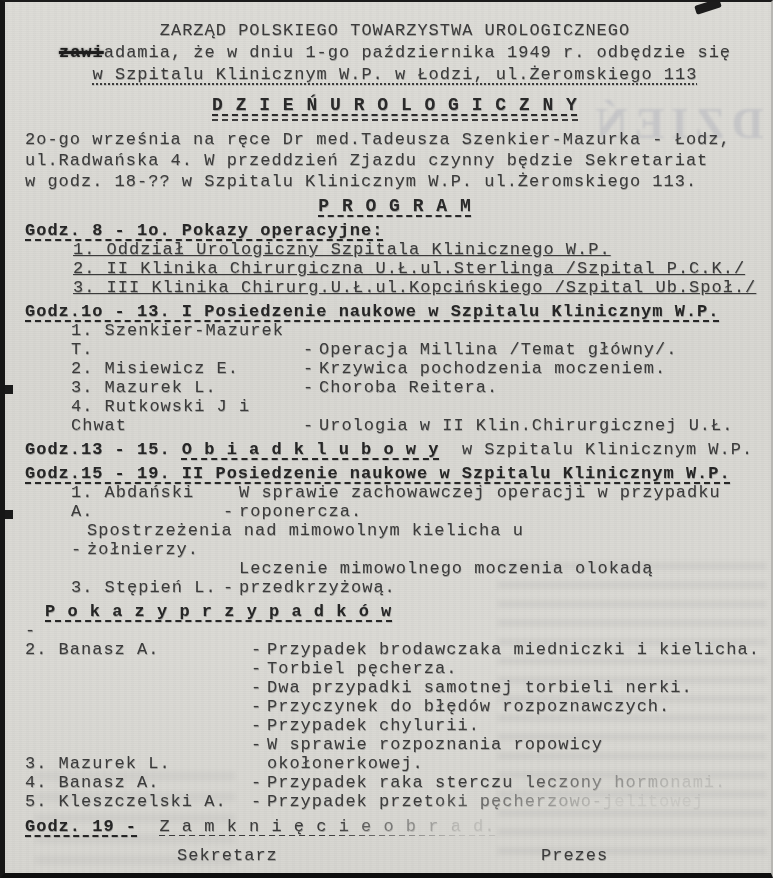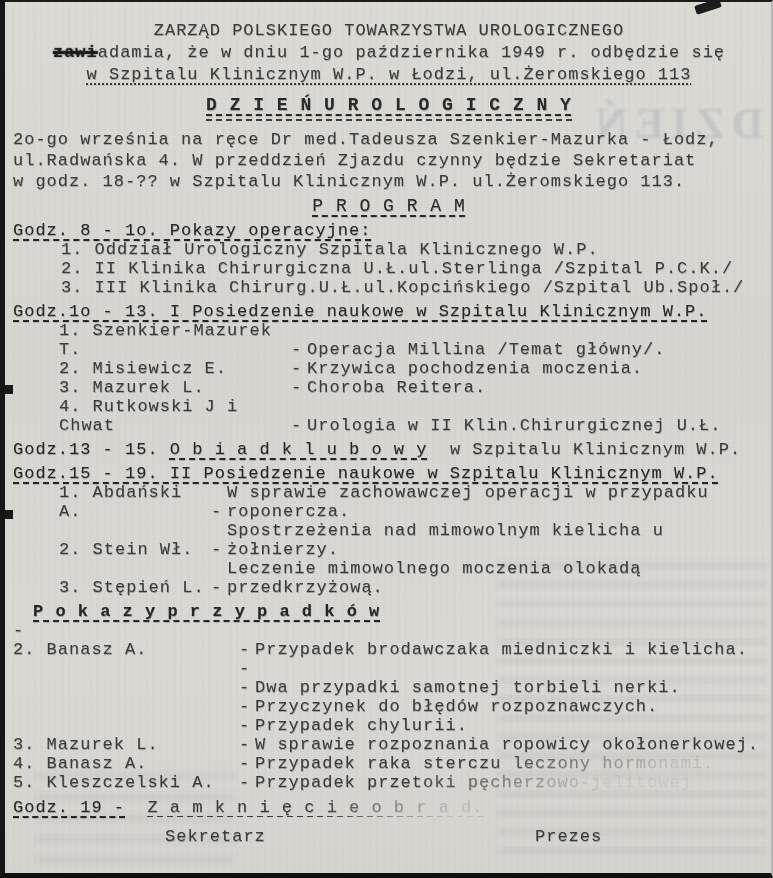--- a/index.html
+++ b/index.html
@@ -7,39 +7,39 @@
     background:linear-gradient(180deg,#dcdbd6,#d7d6d1 40%,#dad9d4 75%,#d6d5d0);
     border-top:2px solid #1b1b1b;border-left:5px solid #161616;
     border-right:2px solid #b7b6b2;border-bottom:5px solid #0f0f0f;
     font-family:"Liberation Mono","DejaVu Sans Mono",monospace;
     color:#3b3b3b;font-size:17px;letter-spacing:1px;
     text-shadow:0.4px 0.6px 0 rgba(55,55,55,0.35);}
   .scan::after{content:"";position:absolute;inset:0;pointer-events:none;
     background:repeating-linear-gradient(90deg,rgba(0,0,0,0.012) 0 3px,transparent 3px 7px),
                repeating-linear-gradient(0deg,rgba(255,255,255,0.03) 0 1px,rgba(0,0,0,0.015) 1px 2px);}
   .content{position:relative;z-index:2;height:100%;box-sizing:border-box;
-    padding:18px 6px 0 8px;overflow:hidden;}
+    padding:18px 6px 0 20px;overflow:hidden;}
   .center{text-align:center;}
   .top-block{line-height:22px;}
-  .heading{font-weight:normal;color:#262626;}
+  .heading{font-weight:bold;color:#262626;}
   .u-dash{text-decoration-line:underline;text-decoration-style:dashed;
     text-decoration-thickness:1.5px;text-underline-offset:4px;}
   .u-dot{text-decoration-line:underline;text-decoration-style:dotted;
     text-decoration-thickness:1.5px;text-underline-offset:4px;}
   .u-double{display:inline-block;border-bottom:2px dashed #3d3d3d;padding-bottom:3px;
     text-decoration-line:underline;text-decoration-style:dashed;
     text-decoration-thickness:1.5px;text-underline-offset:4px;}
   .struck{font-weight:bold;color:#1d1d1d;text-decoration:line-through;
     text-decoration-thickness:3px;text-shadow:0 0 2px rgba(20,20,20,0.6);}
   .event-title{margin-top:8px;font-weight:bold;color:#2a2a2a;font-size:18px;}
   .intro{margin-top:8px;line-height:21px;}
   .prog{line-height:19px;}
-  .program-title{margin-top:5px;font-weight:normal;font-size:18px;color:#2a2a2a;}
+  .program-title{margin-top:5px;font-weight:bold;font-size:18px;color:#2a2a2a;}
   .sec-heading{margin-top:5px;}
-  .item{padding-left:48px;}
+  .item{padding-left:48px;text-decoration:underline;}
   .row{display:flex;align-items:flex-end;}
   .s2-row,.s3-row{padding-left:46px;}
   .s2-label{flex:0 0 232px;}
   .s3-label{flex:0 0 152px;}
   .case-label{flex:0 0 226px;}
   .dash{flex:0 0 16px;}
   .topic-lines{display:block;}
   .topic-line{display:block;}
   .topics{flex:1 1 auto;}
   .topic-entry{display:flex;align-items:flex-start;}
@@ -108,21 +108,21 @@
 
       <div class="sec-heading"><span class="u-dash heading">Godz.1o - 13. I Posiedzenie naukowe w Szpitalu Klinicznym W.P.</span></div>
       <div class="row s2-row">
         <span class="s2-label">1. Szenkier-Mazurek T.</span>
         <span class="dash">-</span>
         <span>Operacja Millina /Temat główny/.</span>
       </div>
       <div class="row s2-row">
         <span class="s2-label">2. Misiewicz E.</span>
         <span class="dash">-</span>
-        <span>Krzywica pochodzenia moczenia.</span>
+        <span>Krzywica pochodzenia moczeniem.</span>
       </div>
       <div class="row s2-row">
         <span class="s2-label">3. Mazurek L.</span>
         <span class="dash">-</span>
         <span>Choroba Reitera.</span>
       </div>
       <div class="row s2-row">
         <span class="s2-label">4. Rutkowski J i Chwat</span>
         <span class="dash">-</span>
         <span>Urologia w II Klin.Chirurgicznej U.Ł.</span>
@@ -133,21 +133,20 @@
       <div class="sec-heading"><span class="u-dash heading">Godz.15 - 19. II Posiedzenie naukowe w Szpitalu Klinicznym W.P.</span></div>
       <div class="row s3-row">
         <span class="s3-label struck-num">1. Abdański A.</span>
         <span class="dash">-</span>
         <span class="topic-lines">
           <span class="topic-line">W sprawie zachowawczej operacji w przypadku</span>
           <span class="topic-line">roponercza.</span>
         </span>
       </div>
       <div class="row s3-row">
-        <span class="s3-label">2. Stein Wł.</span>
         <span class="dash">-</span>
         <span class="topic-lines">
           <span class="topic-line">Spostrzeżenia nad mimowolnym kielicha u</span>
           <span class="topic-line">żołnierzy.</span>
         </span>
       </div>
       <div class="row s3-row">
         <span class="s3-label">3. Stępień L.</span>
         <span class="dash">-</span>
         <span class="topic-lines">
@@ -177,20 +176,23 @@
               </span>
             </div>
           </div>
         </div>
 
         <div class="row">
           <span class="case-label">3. Mazurek L.</span>
           <div class="topics">
             <div class="topic-entry">
               <span class="dash">-</span>
+              <span class="topic-lines">
+                  <span class="topic-line">Torbiel pęcherza.</span>
+                </span>
             </div>
             <div class="topic-entry">
               <span class="dash">-</span>
               <span class="topic-lines">
                   <span class="topic-line">Dwa przypadki samotnej torbieli nerki.</span>
                 </span>
             </div>
             <div class="topic-entry">
               <span class="dash">-</span>
               <span class="topic-lines">

